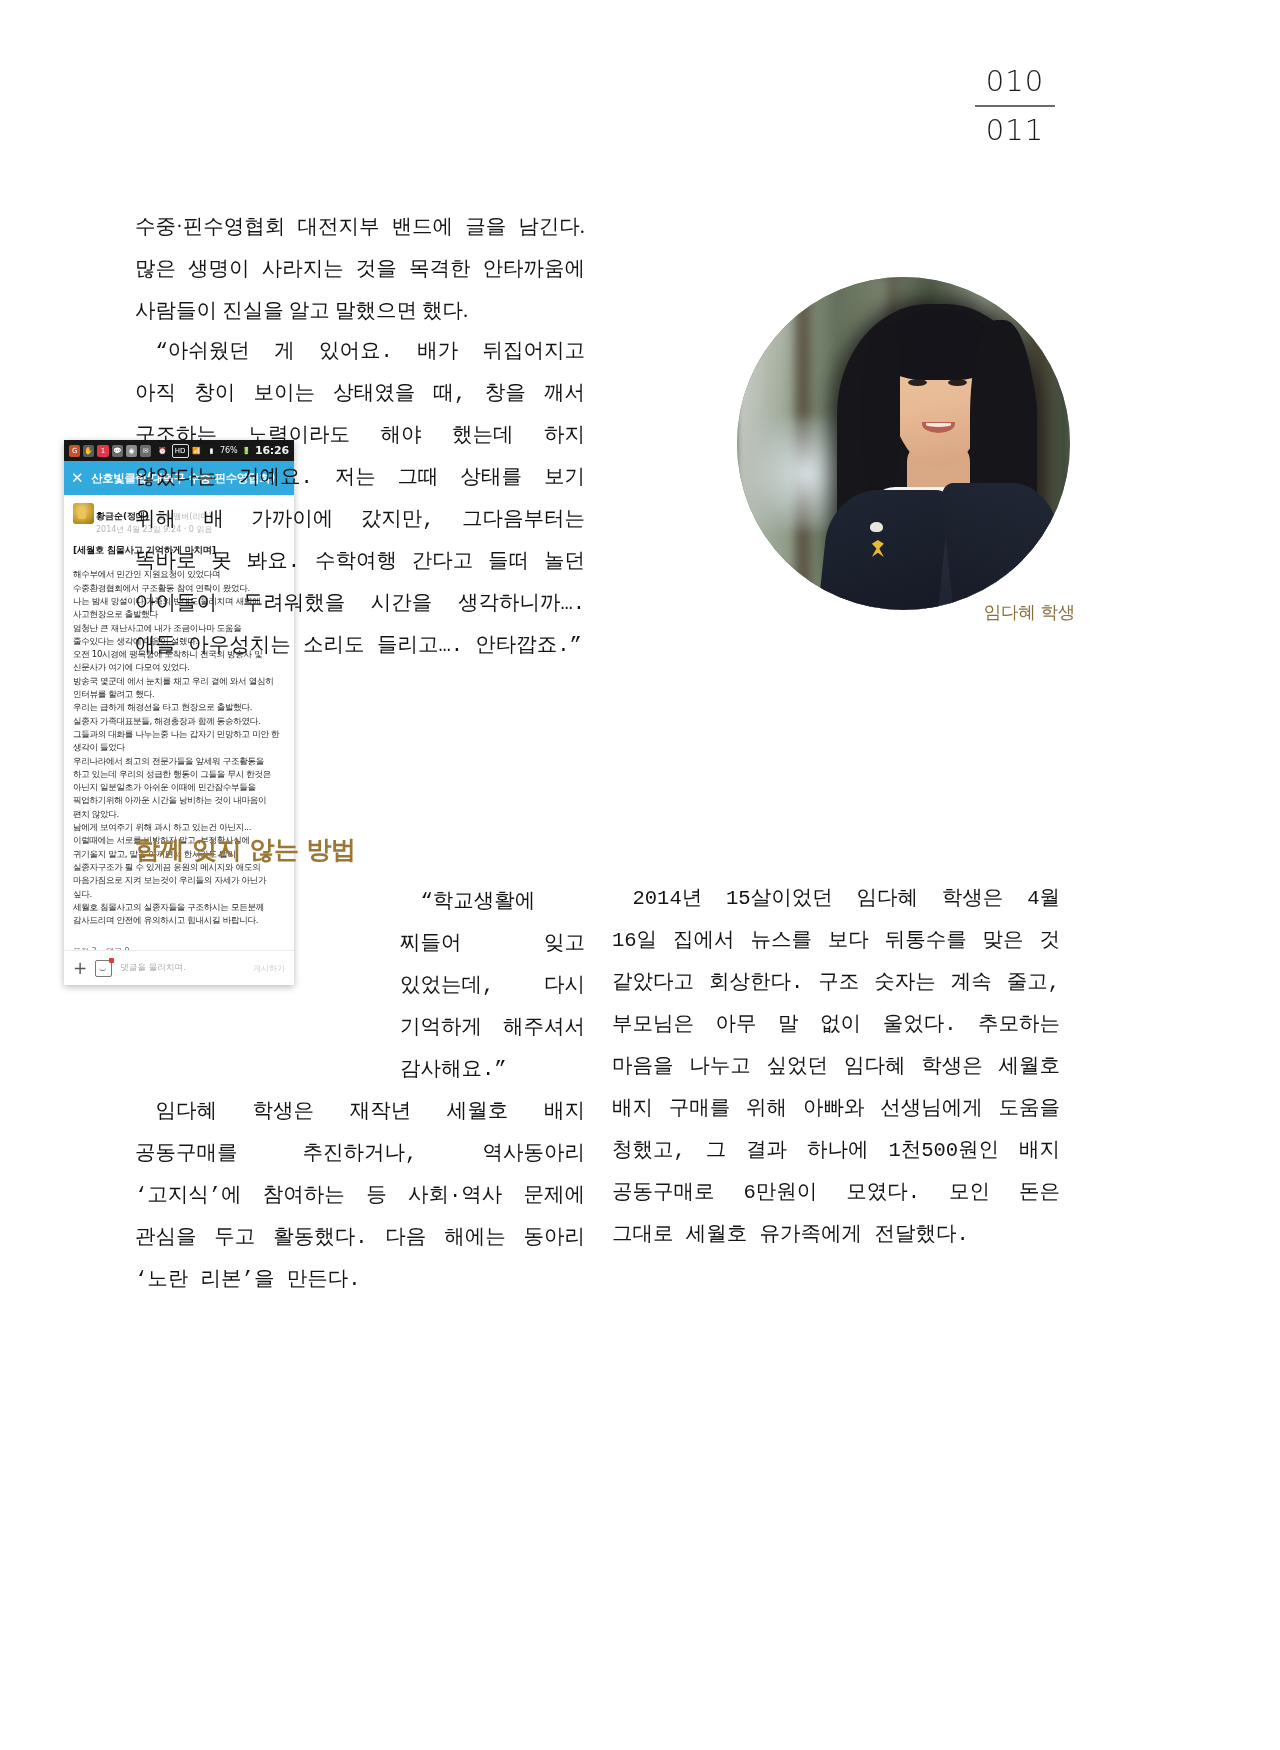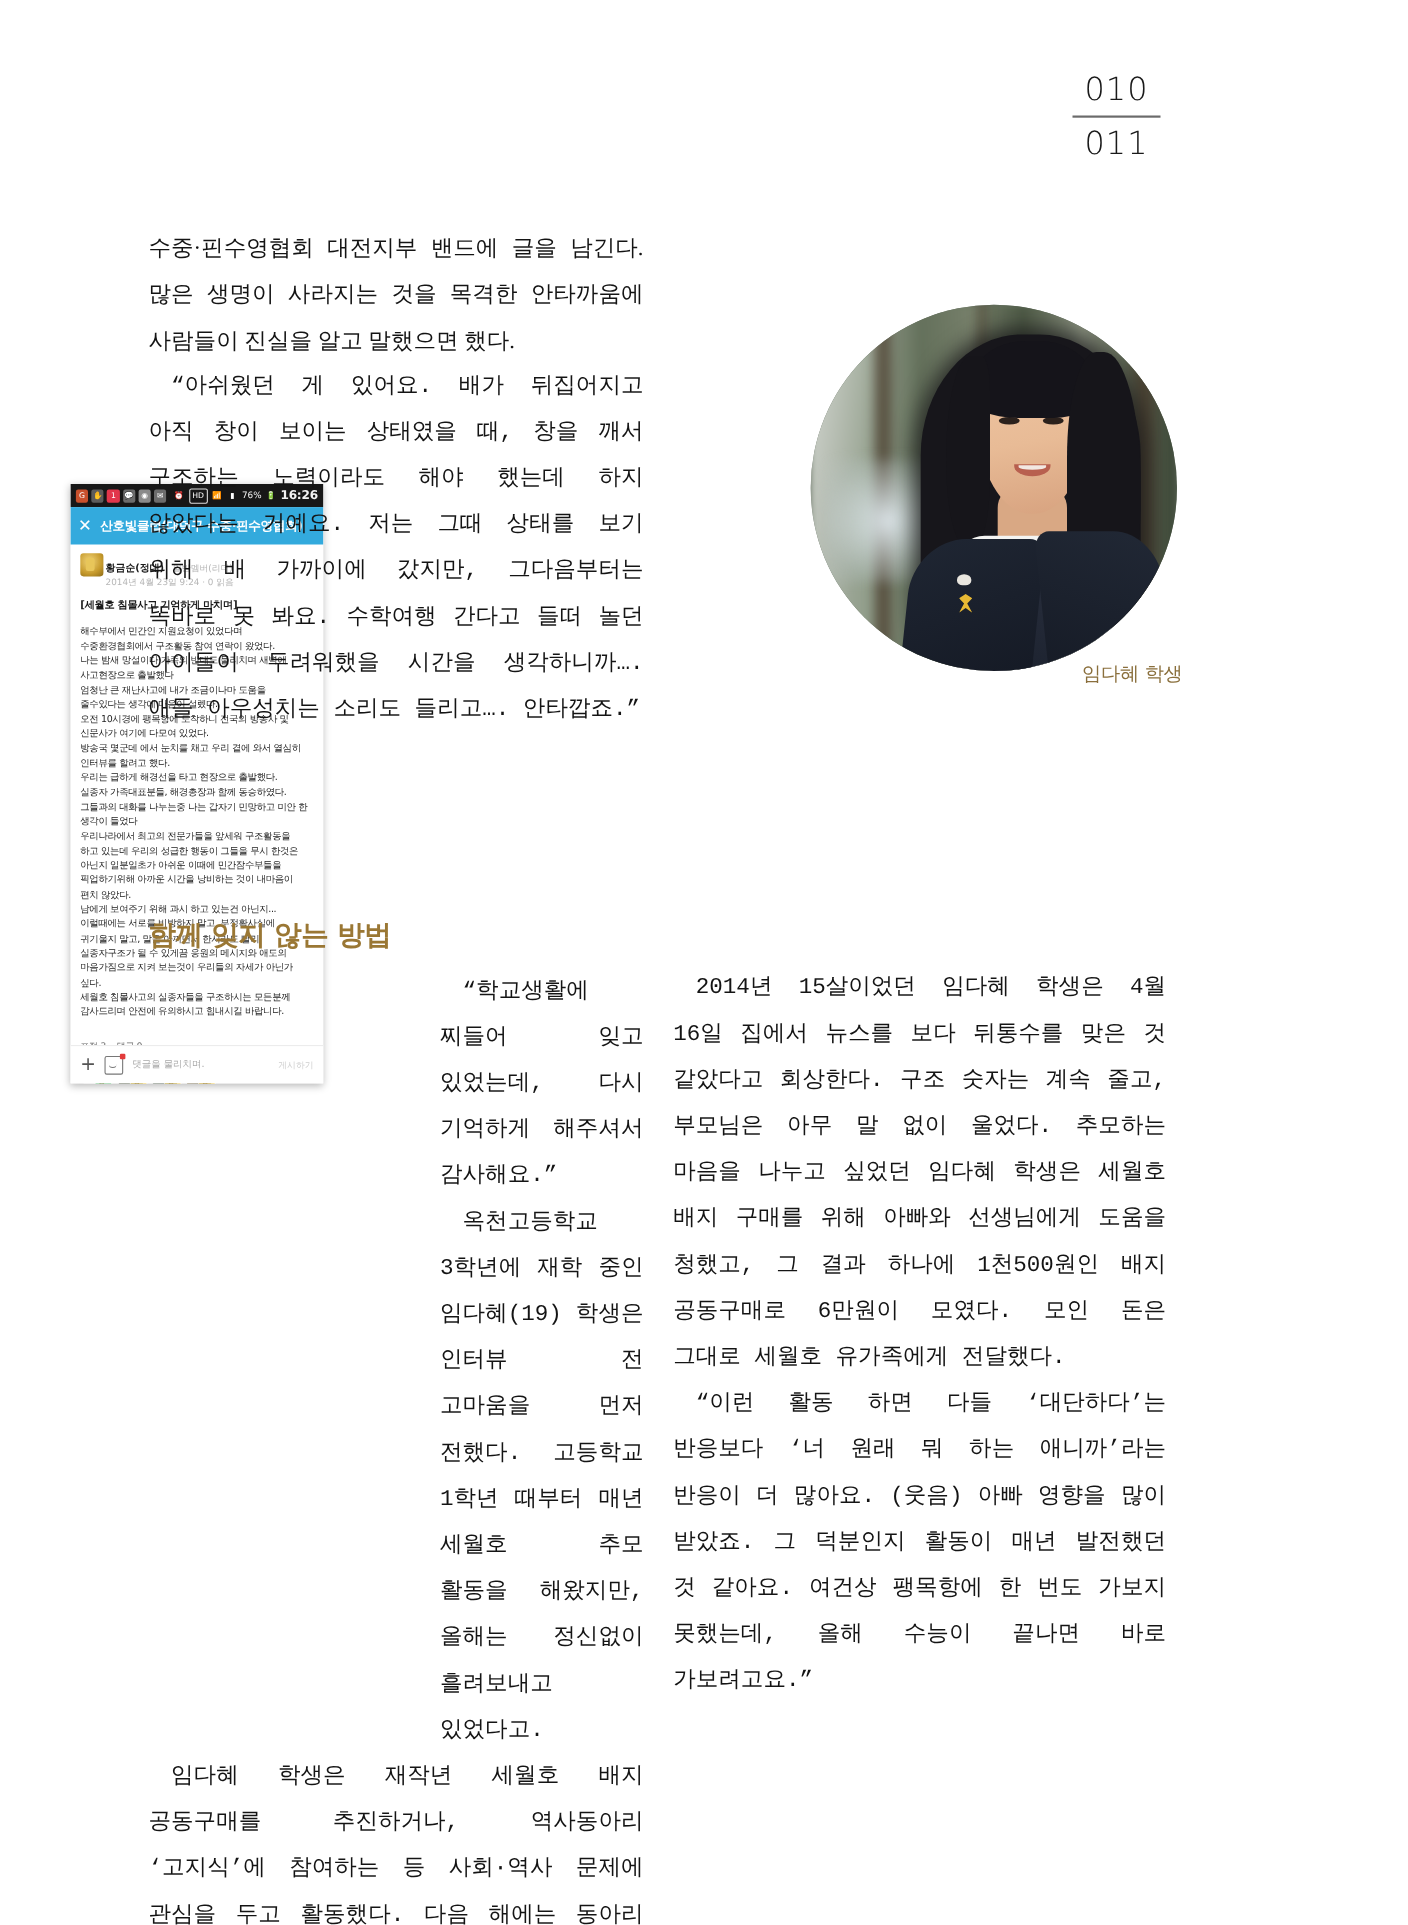--- a/index.html
+++ b/index.html
@@ -641,25 +641,23 @@
 <div class="col" id="col-left">
   <p>수중·핀수영협회 대전지부 밴드에 글을 남긴다. 많은 생명이 사라지는 것을 목격한 안타까움에 사람들이 진실을 알고 말했으면 했다.</p>
   <p class="ind">“아쉬웠던 게 있어요. 배가 뒤집어지고 아직 창이 보이는 상태였을 때, 창을 깨서 구조하는 노력이라도 해야 했는데 하지 않았다는 거예요. 저는 그때 상태를 보기 위해 배 가까이에 갔지만, 그다음부터는 똑바로 못 봐요. 수학여행 간다고 들떠 놀던 아이들이 두려워했을 시간을 생각하니까…. 애들 아우성치는 소리도 들리고…. 안타깝죠.”</p>
 
   <div style="height:168px;"></div>
 
   <h2 class="sec-head">함께 잊지 않는 방법</h2>
 
   <div class="wrap-narrow">
     <p class="ind">“학교생활에 찌들어 잊고 있었는데, 다시 기억하게 해주셔서 감사해요.”</p>
-    <p class="ind">옥천고등학교 3학년에 재학 중인 임다혜(19) 학생은 인터뷰 전 고마움을 먼저 전했다. 고등학교 1학년 때부터 매년 세월호 추모 활동을 해왔지만, 올해는 정신없이 흘려보내고 있었다고.</p>
   </div>
 
   <div style="height:0px;"></div>
 
   <p class="ind">임다혜 학생은 재작년 세월호 배지 공동구매를 추진하거나, 역사동아리 ‘고지식’에 참여하는 등 사회·역사 문제에 관심을 두고 활동했다. 다음 해에는 동아리 ‘노란 리본’을 만든다.</p>
 
 </div>
 
 <div class="col" id="col-right">
   <p class="ind">2014년 15살이었던 임다혜 학생은 4월 16일 집에서 뉴스를 보다 뒤통수를 맞은 것 같았다고 회상한다. 구조 숫자는 계속 줄고, 부모님은 아무 말 없이 울었다. 추모하는 마음을 나누고 싶었던 임다혜 학생은 세월호 배지 구매를 위해 아빠와 선생님에게 도움을 청했고, 그 결과 하나에 1천500원인 배지 공동구매로 6만원이 모였다. 모인 돈은 그대로 세월호 유가족에게 전달했다.</p>
-  <p class="ind">“이런 활동 하면 다들 ‘대단하다’는 반응보다 ‘너 원래 뭐 하는 애니까’라는 반응이 더 많아요. (웃음) 아빠 영향을 많이 받았죠. 그 덕분인지 활동이 매년 발전했던 것 같아요. 여건상 팽목항에 한 번도 가보지 못했는데, 올해 수능이 끝나면 바로 가보려고요.”</p>
 </div>
 
 </body></html>

